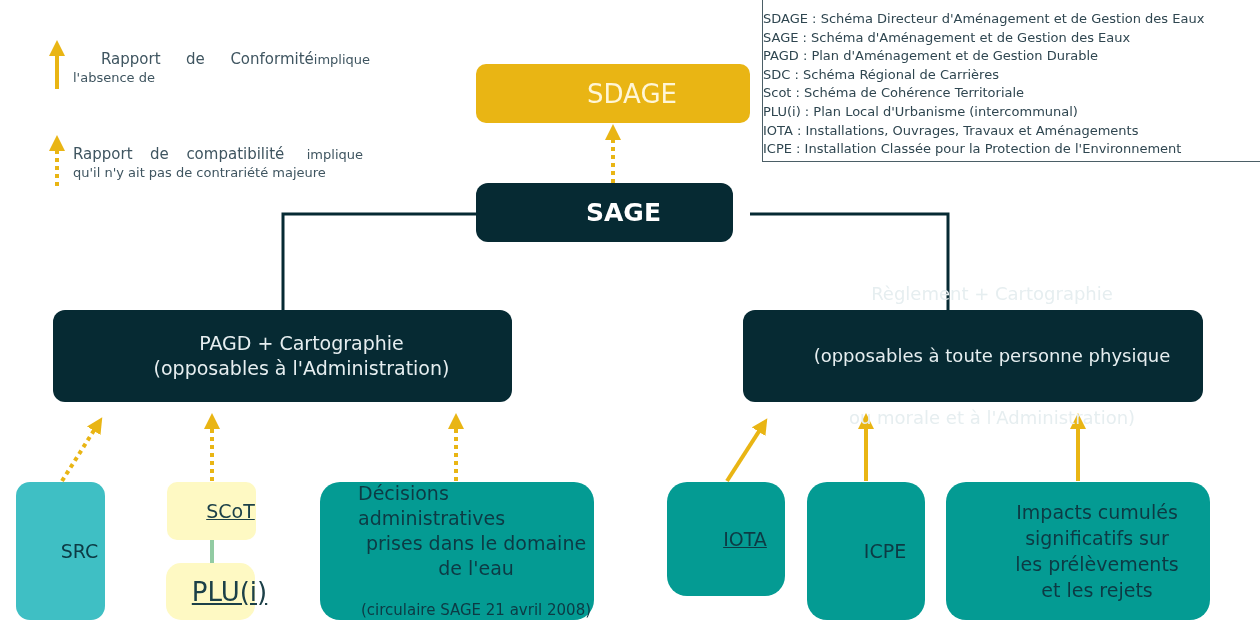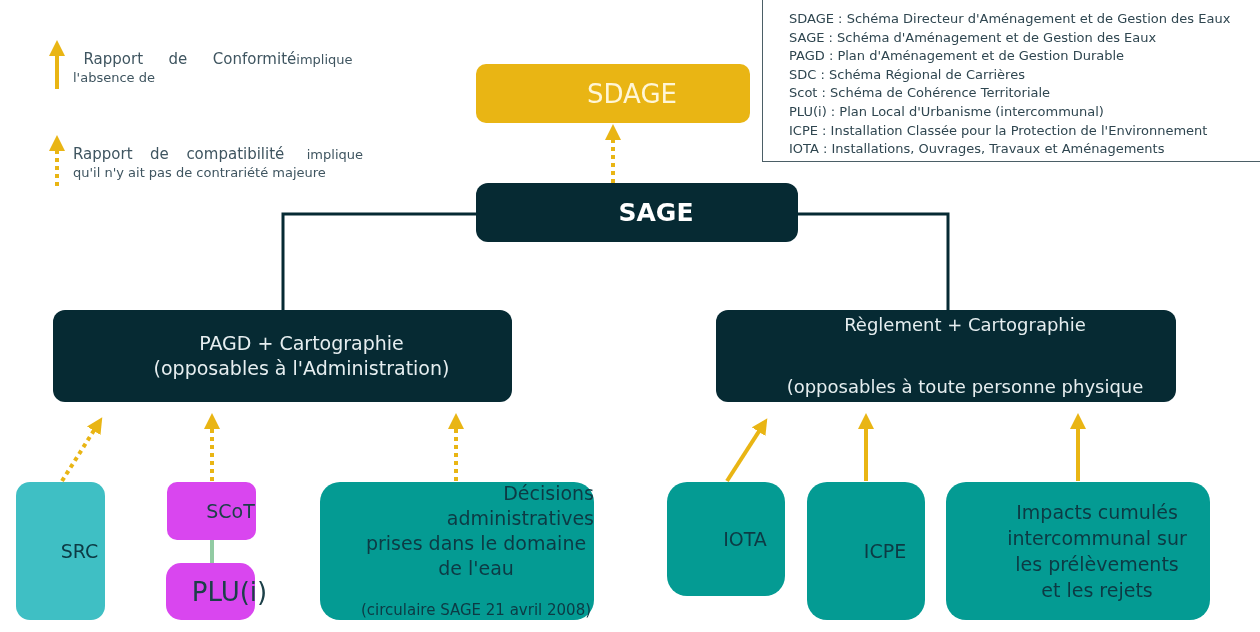--- a/index.html
+++ b/index.html
@@ -1,28 +1,28 @@
 <!DOCTYPE html>
 <html><head>
 <meta charset="utf-8">
 <style>
   html, body { margin:0; padding:0; background:#ffffff; }
   body { width:1260px; height:632px; position:relative; overflow:hidden;
          font-family:"DejaVu Sans", sans-serif; }
   .box { position:absolute; display:flex; flex-direction:column; align-items:center; justify-content:center;
-         text-align:right; box-sizing:border-box;padding-left:38px; }
+         text-align:left; box-sizing:border-box;padding-left:38px; }
   .dark { background:#062a33; color:#e6eef0; border-radius:12px; }
   .gold { background:#e9b514; color:#fff6d6; border-radius:10px; }
   .teal { background:#049b93; color:#0d3a44; border-radius:20px; }
   .cyan { background:#3fbfc4; color:#0d3a44; border-radius:14px; }
-  .green { background:#d946ef; color:#1c4048; border-radius:10px; }
+  .green { background:#fef9c3; color:#1c4048; border-radius:10px;text-decoration:underline; }
   .legend-text { position:absolute; color:#3f5560; font-size:14px; line-height:18px; }
   .legend-text .big { font-size:15px; }
   .glossary { position:absolute; left:762px; top:0; width:498px; height:162px; box-sizing:border-box;
-              border-left:1px solid #4b5e66; border-bottom:1px solid #4b5e66; padding:10px 0 0 26px;
+              border-left:1px solid #4b5e66; border-bottom:1px solid #4b5e66; padding:10px 0 0 0;
               color:#2f4650; font-size:13px; line-height:18.6px; }
   .glossary div { white-space:nowrap; }
   svg.lines { position:absolute; left:0; top:0; }
 </style>
 </head>
 <body>
 
 <svg class="lines" width="1260" height="632">
   <defs>
     <marker id="ah" markerWidth="4" markerHeight="4" refX="2" refY="2" orient="auto" markerUnits="strokeWidth">
@@ -43,61 +43,62 @@
   <line x1="62" y1="481" x2="98" y2="424" stroke="#e9b514" stroke-width="4" stroke-dasharray="4,4" marker-end="url(#ah)"></line>
   <line x1="212" y1="481" x2="212" y2="421" stroke="#e9b514" stroke-width="4" stroke-dasharray="4,4" marker-end="url(#ah)"></line>
   <line x1="456" y1="481" x2="456" y2="421" stroke="#e9b514" stroke-width="4" stroke-dasharray="4,4" marker-end="url(#ah)"></line>
 
   <line x1="727" y1="481" x2="763" y2="425" stroke="#e9b514" stroke-width="4" marker-end="url(#ah)"></line>
   <line x1="866" y1="481" x2="866" y2="421" stroke="#e9b514" stroke-width="4" marker-end="url(#ah)"></line>
   <line x1="1078" y1="481" x2="1078" y2="421" stroke="#e9b514" stroke-width="4" marker-end="url(#ah)"></line>
 </svg>
 
 <div class="legend-text" style="left:73px; top:50px; width:290px;">
-  <div style="display:flex; justify-content:center; align-items:baseline;">
+  <div style="display:flex; justify-content:flex-start; align-items:baseline;margin-left:28px;">
     <span class="big" style="white-space:pre; word-spacing:8px;">Rapport  de  Conformité</span>
     <span style="font-size:13px;">implique</span>
   </div>
   <div style="font-size:13px;">l'absence de</div>
 </div>
 <div class="legend-text" style="left:73px; top:145px; width:290px;">
   <div style="display:flex; justify-content:space-between; align-items:baseline;">
     <span class="big" style="white-space:pre; word-spacing:4px;">Rapport  de  compatibilité</span>
     <span style="font-size:13px;">implique</span>
   </div>
   <div style="font-size:13px;">qu'il n'y ait pas de contrariété majeure</div>
 </div>
 
 <div class="glossary">
   <div>SDAGE : Schéma Directeur d'Aménagement et de Gestion des Eaux</div>
   <div>SAGE : Schéma d'Aménagement et de Gestion des Eaux</div>
   <div>PAGD : Plan d'Aménagement et de Gestion Durable</div>
   <div>SDC : Schéma Régional de Carrières</div>
   <div>Scot : Schéma de Cohérence Territoriale</div>
   <div>PLU(i) : Plan Local d'Urbanisme (intercommunal)</div>
+  <div>IOTA : Installations, Ouvrages, Travaux et Aménagements</div>
   <div>ICPE : Installation Classée pour la Protection de l'Environnement</div>
-  <div>IOTA : Installations, Ouvrages, Travaux et Aménagements</div>
 </div>
 
 <div class="box gold" style="left:476px; top:64px; width:274px; height:59px; font-size:26px;">
   <span>SDAGE</span>
 </div>
 
-<div class="box dark" style="left:476px; top:183px; width:322px; height:59px; font-size:25px; font-weight:bold; color:#ffffff;">
+<div class="box dark" style="left:476px; top:183px; width:257px; height:59px; font-size:25px; font-weight:bold; color:#ffffff;">
   <span>SAGE</span>
 </div>
 
 <div class="box dark" style="left:53px; top:310px; width:459px; height:92px; font-size:19px; line-height:25px;border-radius:12px;">
   <span>PAGD + Cartographie</span>
   <span>(opposables à l'Administration)</span>
 </div>
 
-<div class="box dark" style="left:716px; top:310px; width:460px; height:92px; font-size:18px; line-height:26px;gap:36px;">
+<div class="box dark" style="left:743px; top:310px; width:460px; height:92px; font-size:18px; line-height:26px;gap:36px;">
   <span>Règlement + Cartographie</span>
   <span>(opposables à toute personne physique</span>
+  <span>ou morale et à l'Administration)</span>
 </div>
 
 <div class="box cyan" style="left:16px; top:482px; width:89px; height:138px; font-size:19px;">
   <span>SRC</span>
 </div>
 
 <div class="box green" style="left:167px; top:482px; width:89px; height:58px; font-size:19px;">
   <span>SCoT</span>
 </div>
 
@@ -105,26 +106,26 @@
   <span>PLU(i)</span>
 </div>
 
 <div class="box teal" style="left:320px; top:482px; width:274px; height:138px; font-size:19px; line-height:25px;">
   <span>Décisions administratives</span>
   <span>prises dans le domaine</span>
   <span>de l'eau</span>
   <span style="font-size:15px; line-height:22px;margin-top:18px;">(circulaire SAGE 21 avril 2008)</span>
 </div>
 
-<div class="box teal" style="left:667px; top:482px; width:118px; height:114px; font-size:19px;">
+<div class="box teal" style="left:667px; top:482px; width:118px; height:114px; font-size:19px;text-decoration:underline;">
   <span>IOTA</span>
 </div>
 
 <div class="box teal" style="left:807px; top:482px; width:118px; height:138px; font-size:19px;">
   <span>ICPE</span>
 </div>
 
 <div class="box teal" style="left:946px; top:482px; width:264px; height:138px; font-size:19px; line-height:26px;">
   <span>Impacts cumulés</span>
-  <span>intercommunal sur</span>
+  <span>significatifs sur</span>
   <span>les prélèvements</span>
   <span>et les rejets</span>
 </div>
 
 </body></html>

